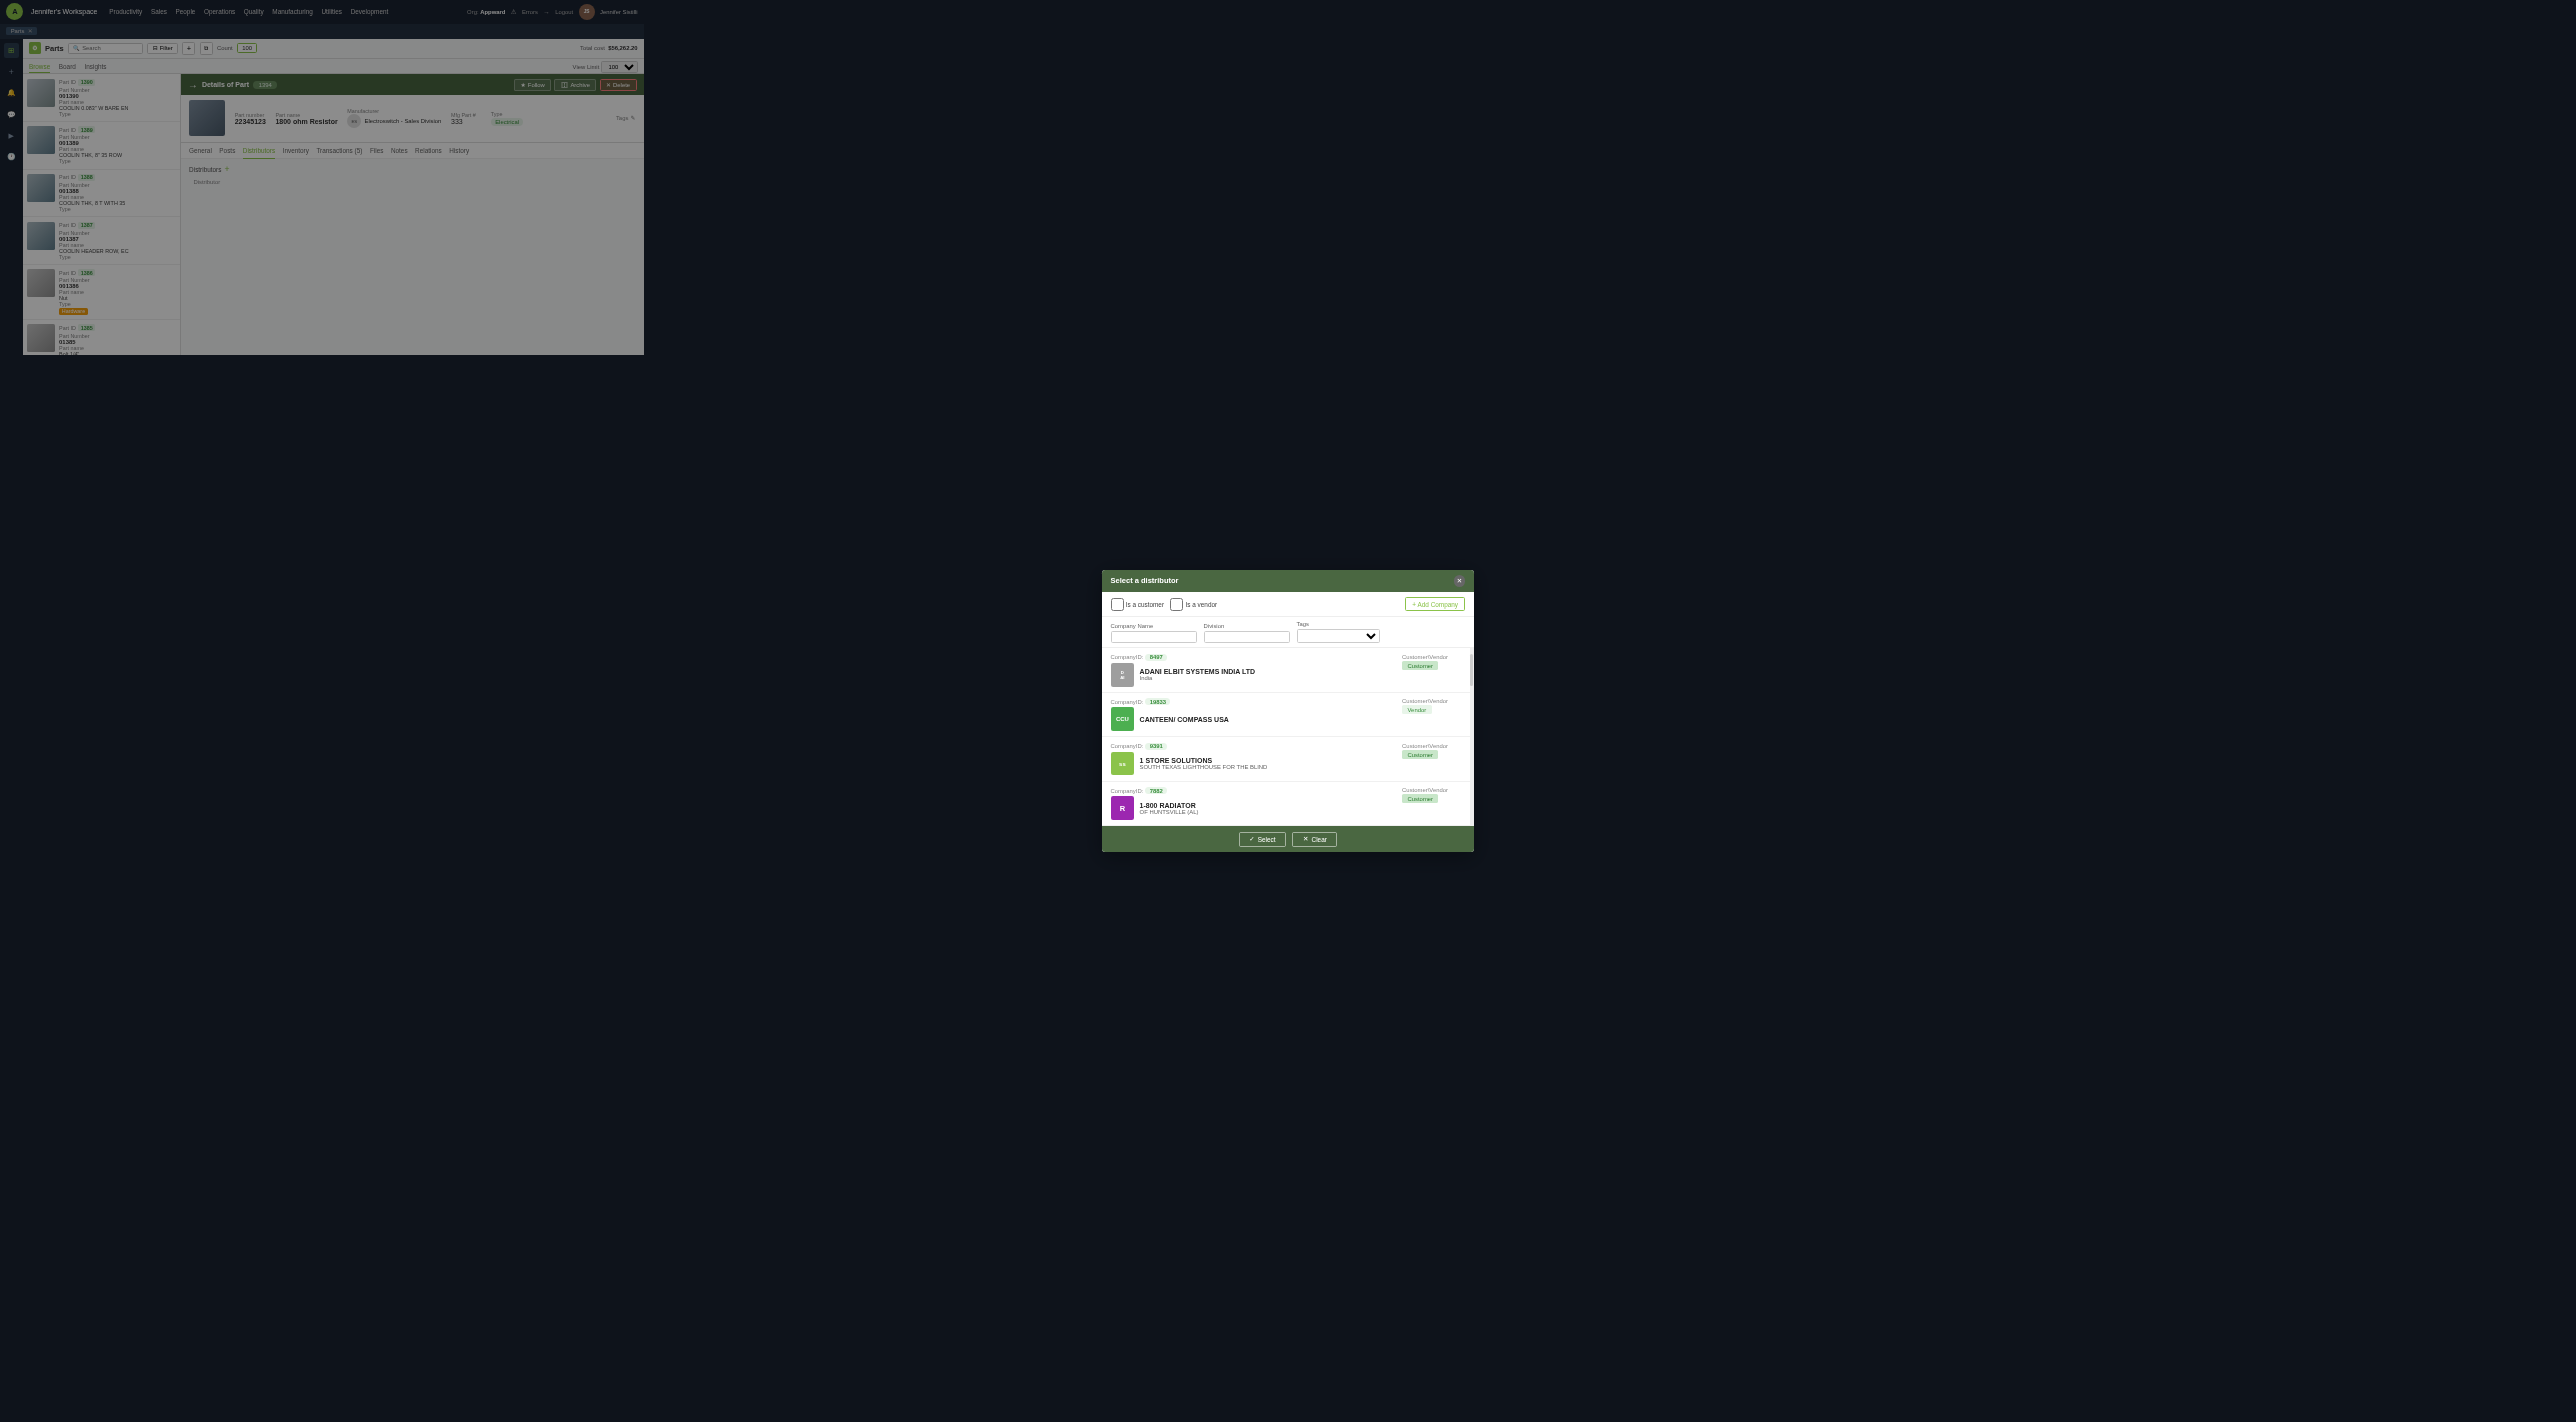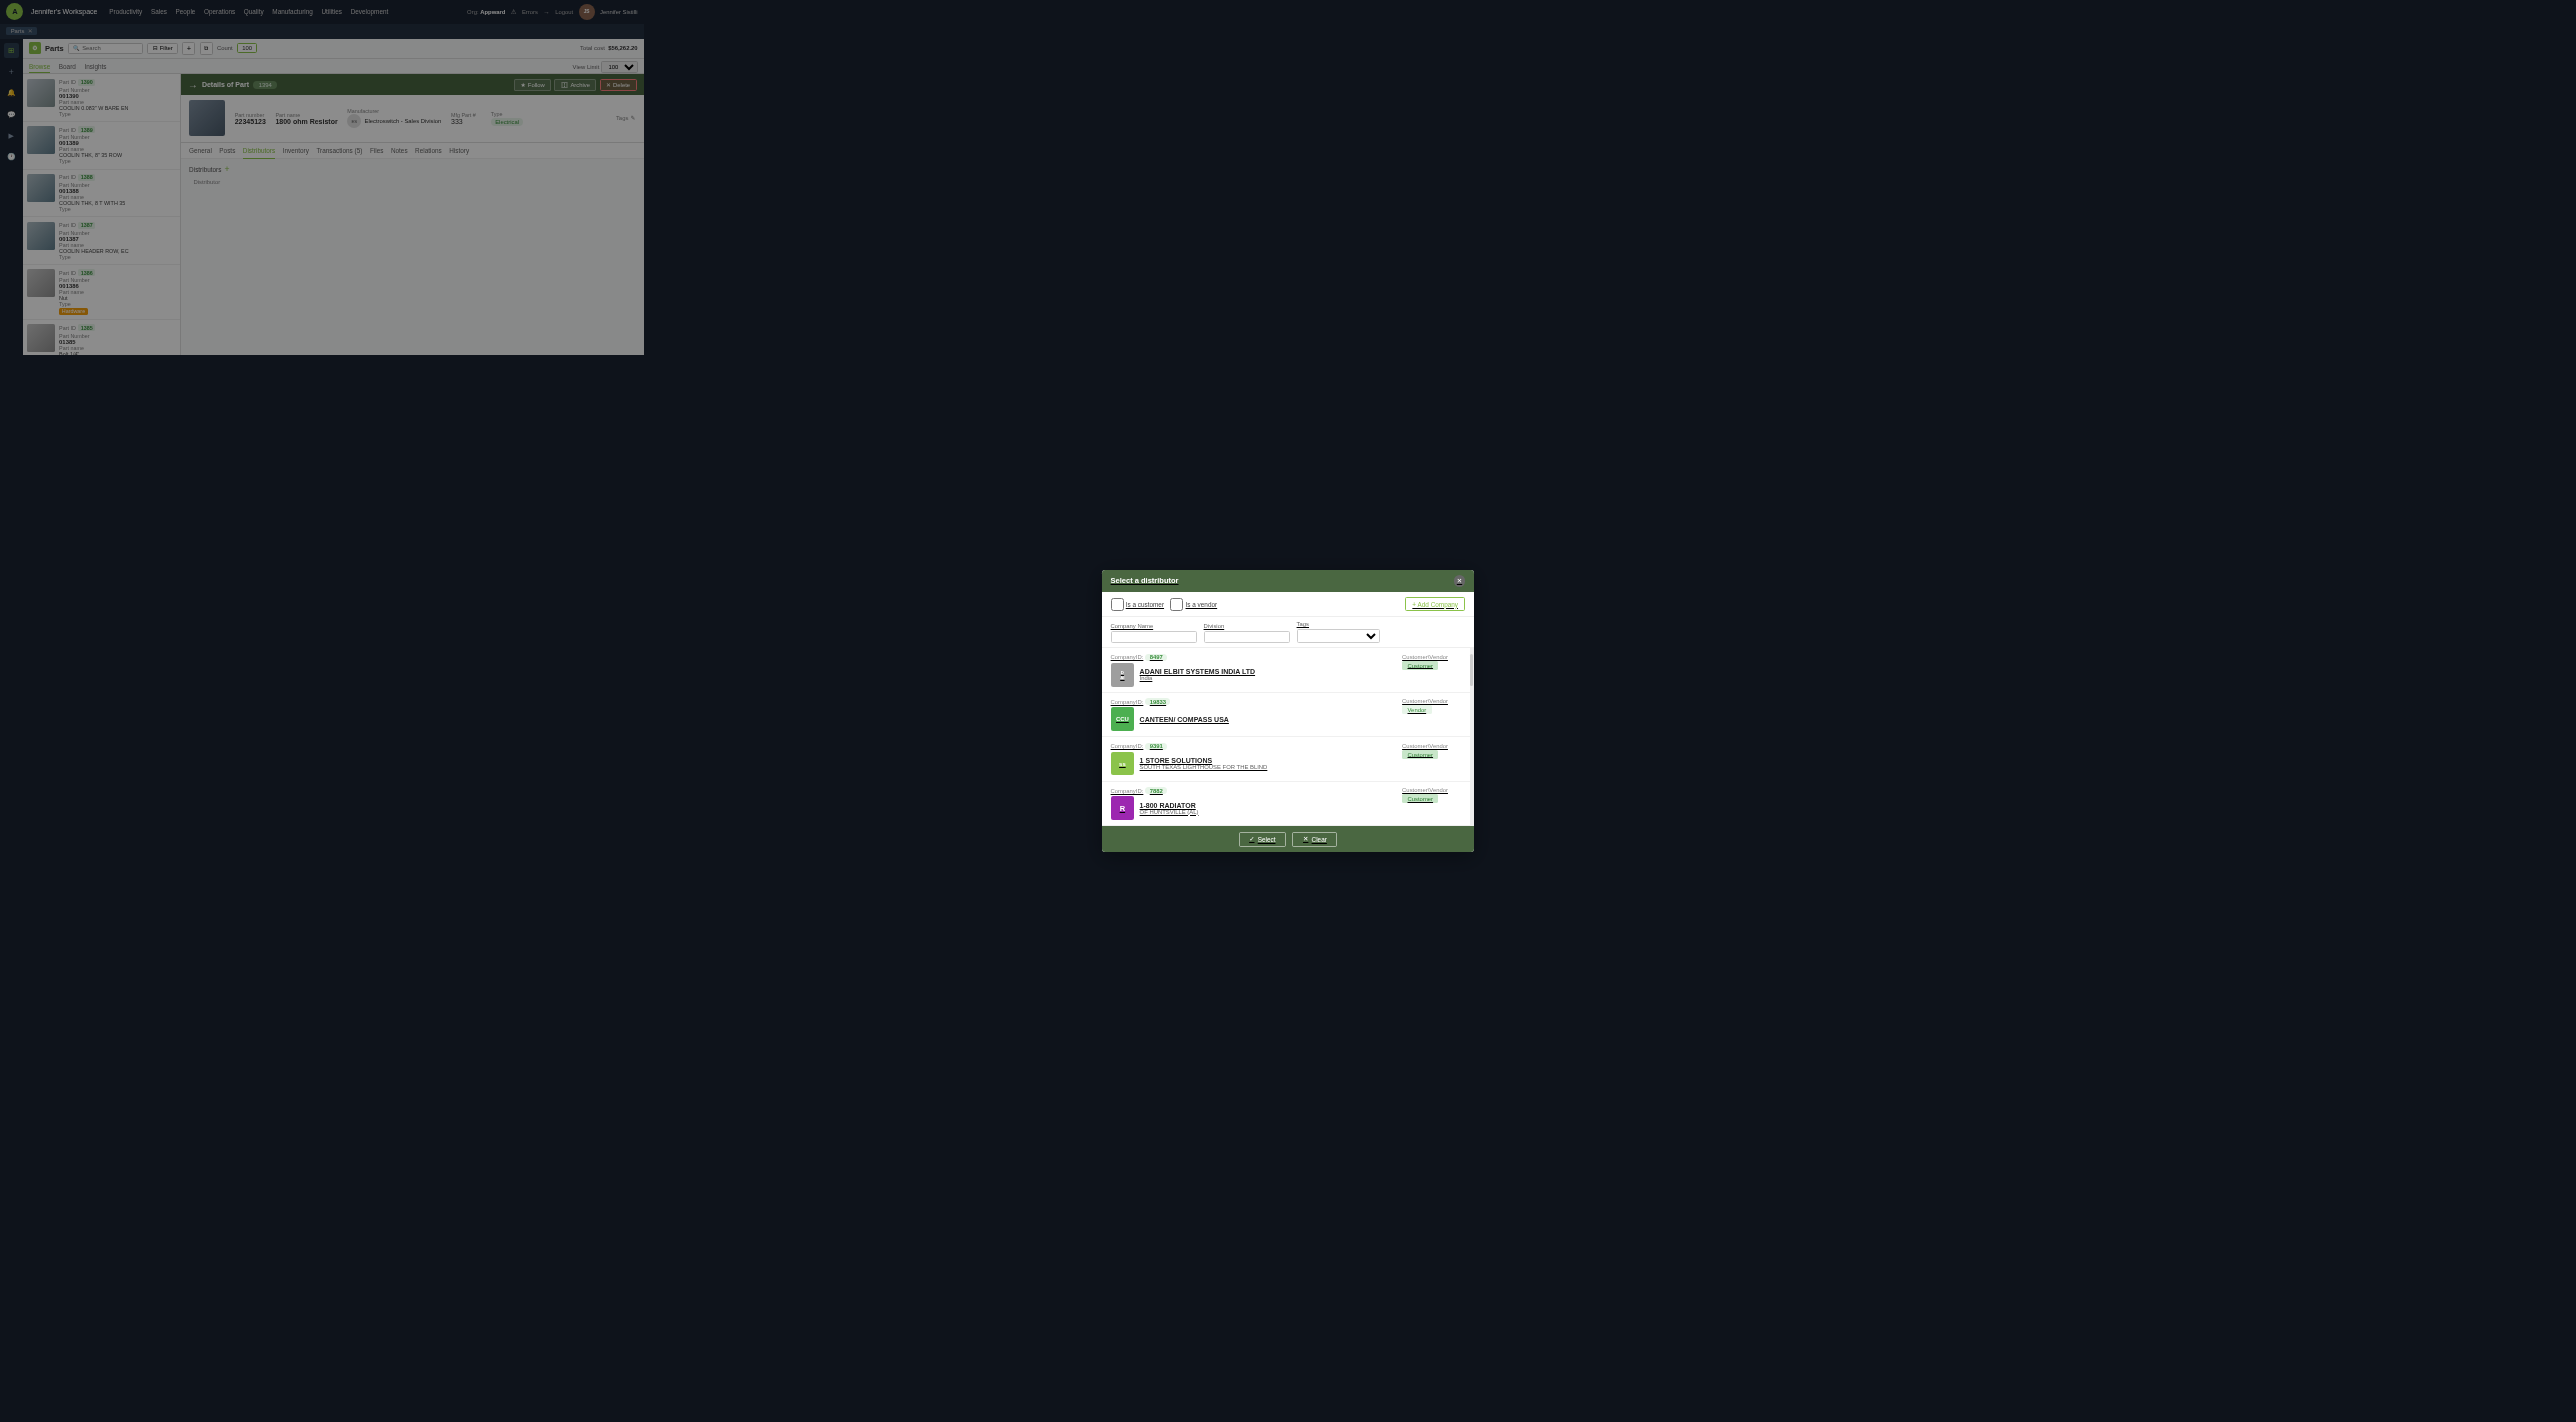--- a/index.html
+++ b/index.html
@@ -266,21 +266,21 @@
           <div style="font-size:5.9px;color:#888;padding:2.1px 4.3px;">
             <span>Distributor</span>
           </div>
         </div>
 
       </div>
     </div>
   </div>
 </div>
 
-<div style="position:fixed;top:0;left:0;right:0;bottom:0;background:rgba(0,0,0,0.45);display:flex;align-items:center;justify-content:center;z-index:200;text-decoration:underline;">
+<div style="position:fixed;top:0;left:0;right:0;bottom:0;background:rgba(0,0,0,0.45);display:flex;align-items:center;justify-content:center;z-index:200;">
   <div style="background:#fff;border-radius:3.2px;width:372px;max-height:284px;display:flex;flex-direction:column;box-shadow:0 4.3px 21.4px rgba(0,0,0,0.35);overflow:hidden;">
 
     <div style="background:#4a6741;padding:5.4px 8.6px;display:flex;align-items:center;justify-content:space-between;">
       <span style="color:#fff;font-size:7.5px;font-weight:600;">Select a distributor</span>
       <button style="background:#666;border:none;color:#fff;width:11.8px;height:11.8px;border-radius:50%;cursor:pointer;font-size:6.4px;display:flex;align-items:center;justify-content:center;">✕</button>
     </div>
 
     <div style="padding:5.4px 8.6px;display:flex;align-items:center;gap:6.4px;border-bottom:0.5px solid #eee;">
       <label style="display:flex;align-items:center;gap:2.1px;font-size:6.4px;color:#444;cursor:pointer;">
         <input type="checkbox" style="margin: 0px;">

